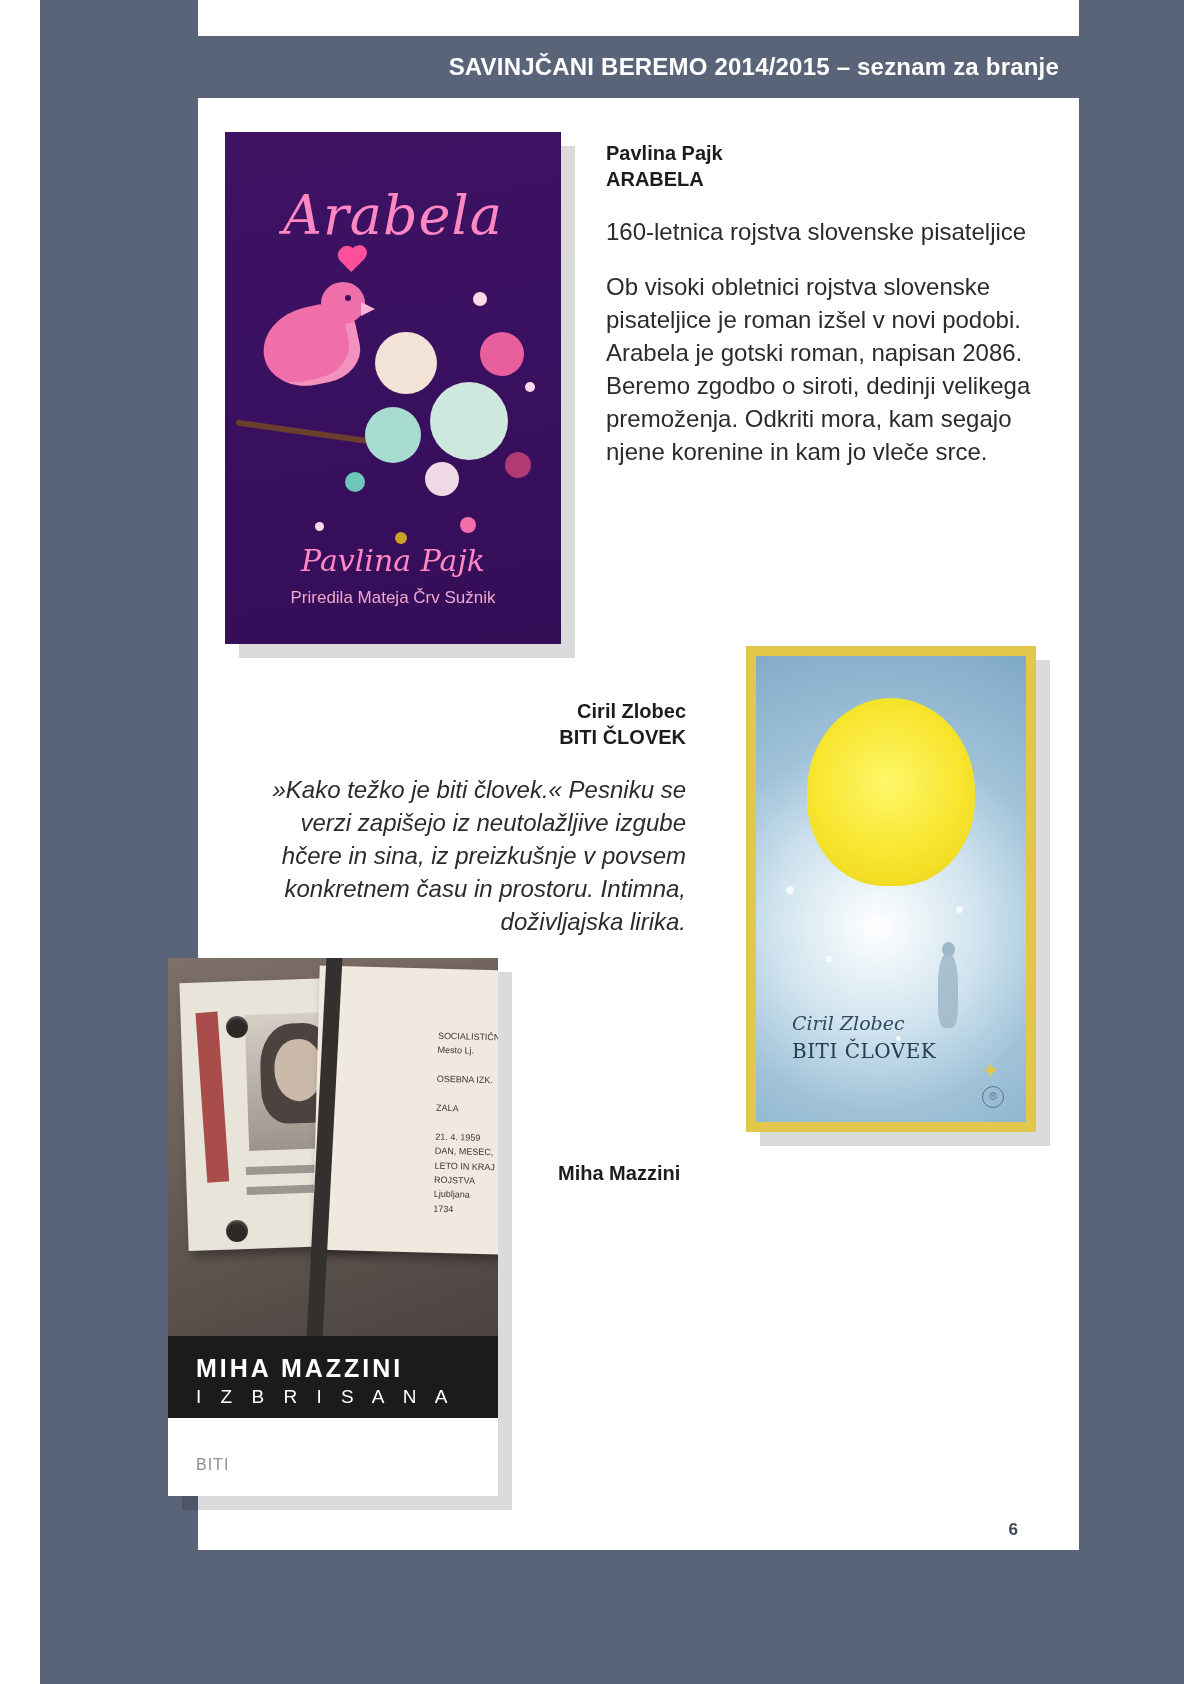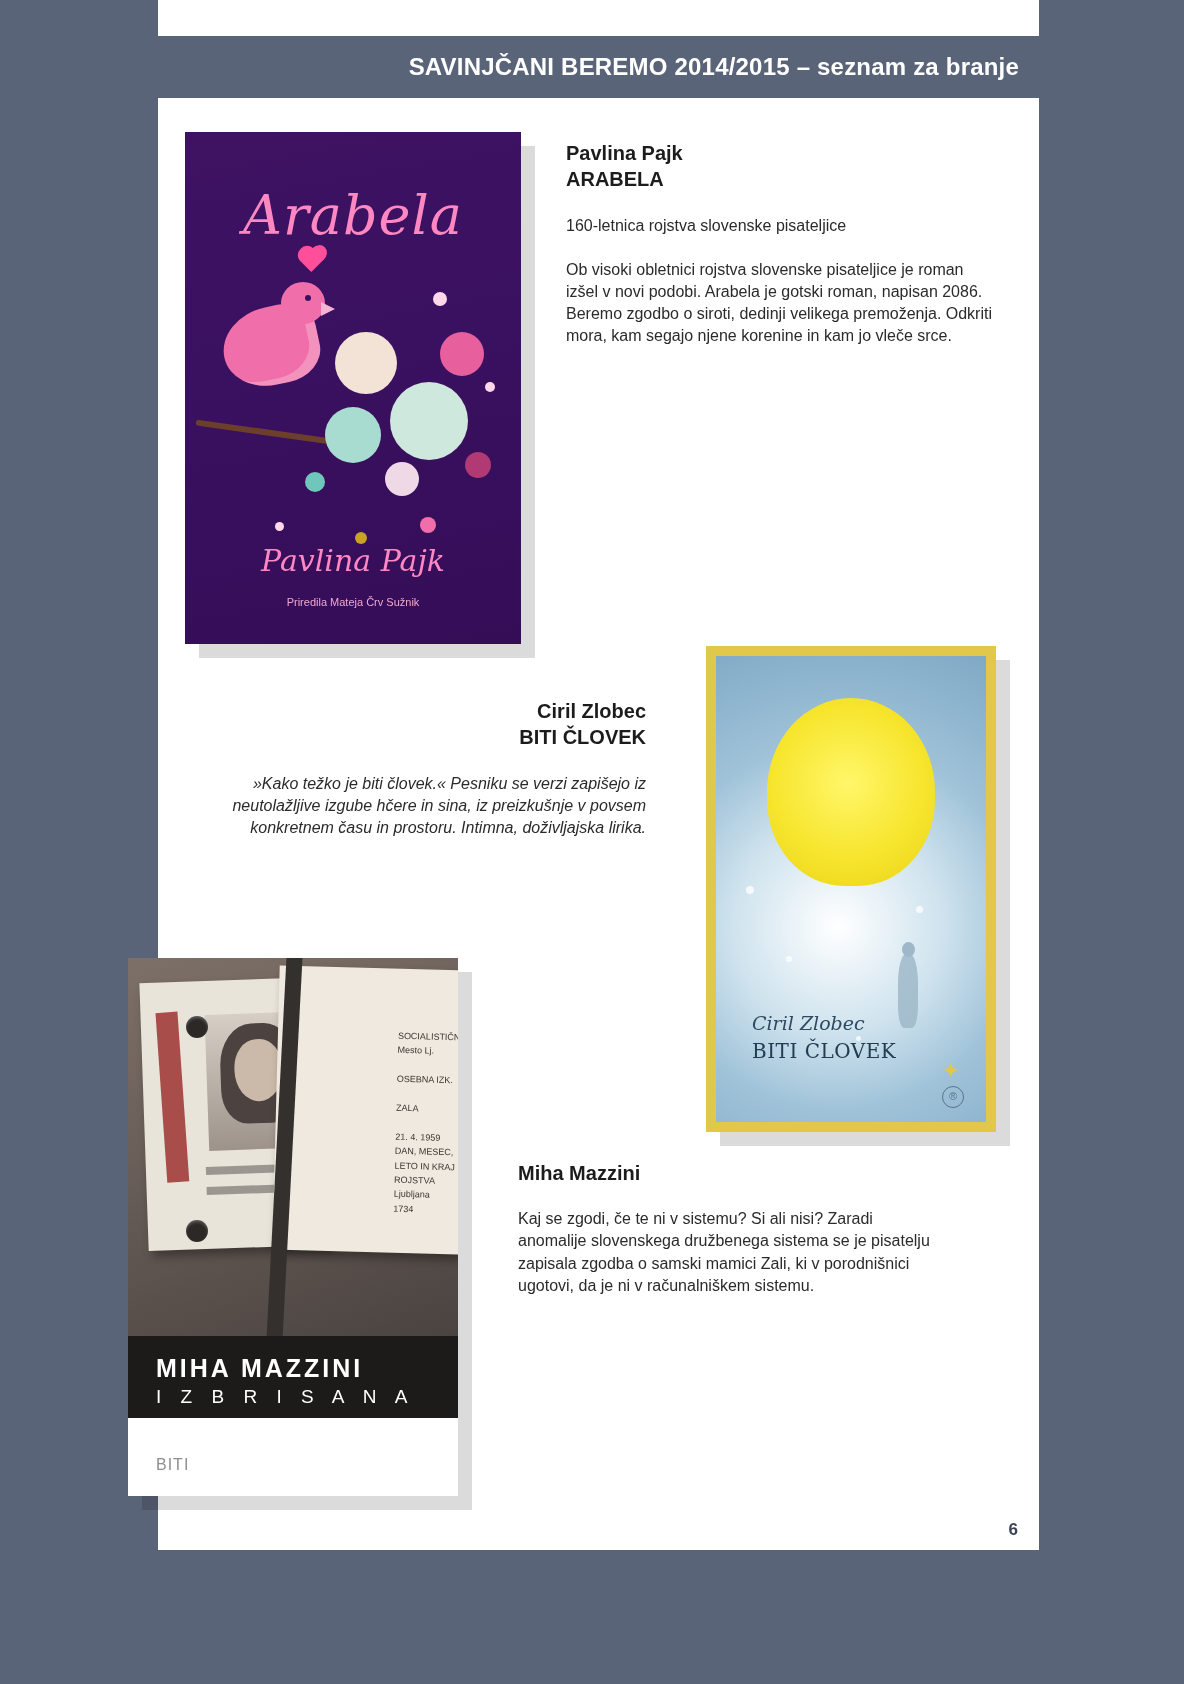--- a/index.html
+++ b/index.html
@@ -13,20 +13,21 @@
     position: relative;
     font-family: "Liberation Sans", sans-serif;
     overflow: hidden;
   }
 
   
   .page {
     position: absolute;
     inset: 0;
     background: #ffffff;
+    margin-left: 40px;
   }
   .left-bar {
     position: absolute;
     left: 0; top: 0;
     width: 158px; height: 1684px;
     background: #5a6478;
   }
   .right-bar {
     position: absolute;
     right: 0; top: 0;
@@ -94,21 +95,21 @@
     color: #1c1c1c;
     line-height: 1.32;
   }
   .title {
     font-size: 20px;
     font-weight: bold;
     color: #1c1c1c;
     line-height: 1.32;
   }
   .para {
-    font-size: 16px;
+    font-size: 24px;
     color: #2b2b2b;
     line-height: 1.38;
     margin-top: 22px;
   }
   .para.em { font-style: italic; text-align: right; }
   .right-align { text-align: right; }
 
   
   .arabela {
     background: linear-gradient(170deg,#3f1262 0%, #3a1060 45%, #340d57 100%);
@@ -129,21 +130,21 @@
     text-align: center;
     font-family: "DejaVu Serif", serif;
     font-style: italic;
     font-size: 30px;
     color: #ff87c2;
   }
   .arabela .ar-sub {
     position: absolute;
     bottom: 36px; left: 0; width: 100%;
     text-align: center;
-    font-size: 11px;
+    font-size: 17px;
     color: #f0a8cf;
   }
   .arabela .blob {
     position: absolute;
     border-radius: 50%;
   }
   .arabela .bird {
     position: absolute;
     left: 38px; top: 175px;
     width: 96px; height: 78px;
@@ -459,20 +460,19 @@
       <div class="dot" style="left:58px; top:262px;"></div>
     </div>
     <div class="black-band"></div>
     <div class="bn-author">MIHA MAZZINI</div>
     <div class="bn-title">I Z B R I S A N A</div>
     <div class="bn-pub">BITI</div>
   </div>
 
   <div class="txtblock" style="left:518px; top:1160px; width:420px;">
     <div class="author">Miha Mazzini</div>
-    <div class="para">Kaj se zgodi, če te ni v sistemu? Si ali nisi? Zaradi anomalije slovenskega družbenega sistema se je pisatelju zapisala zgodba o samski mamici Zali, ki v porodnišnici ugotovi, da je ni v računalniškem sistemu.</div>
   </div>
 
   <div class="page-number">6</div>
 
   <div class="bottom-white"></div>
   <div class="bottom-band"></div>
 </div>
 
 </body></html>

